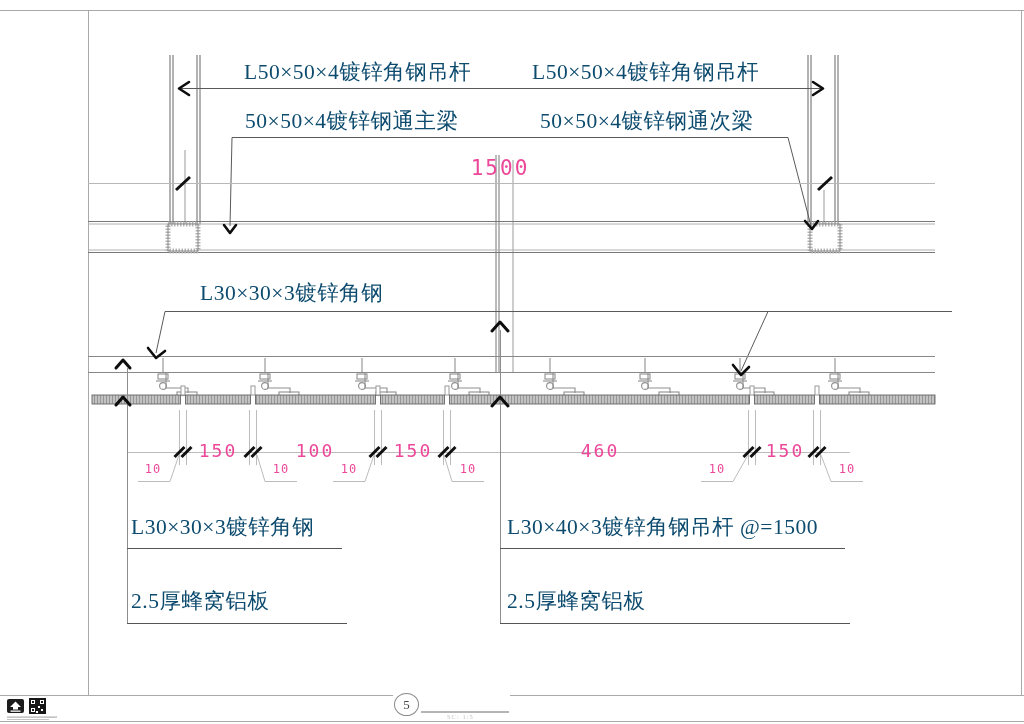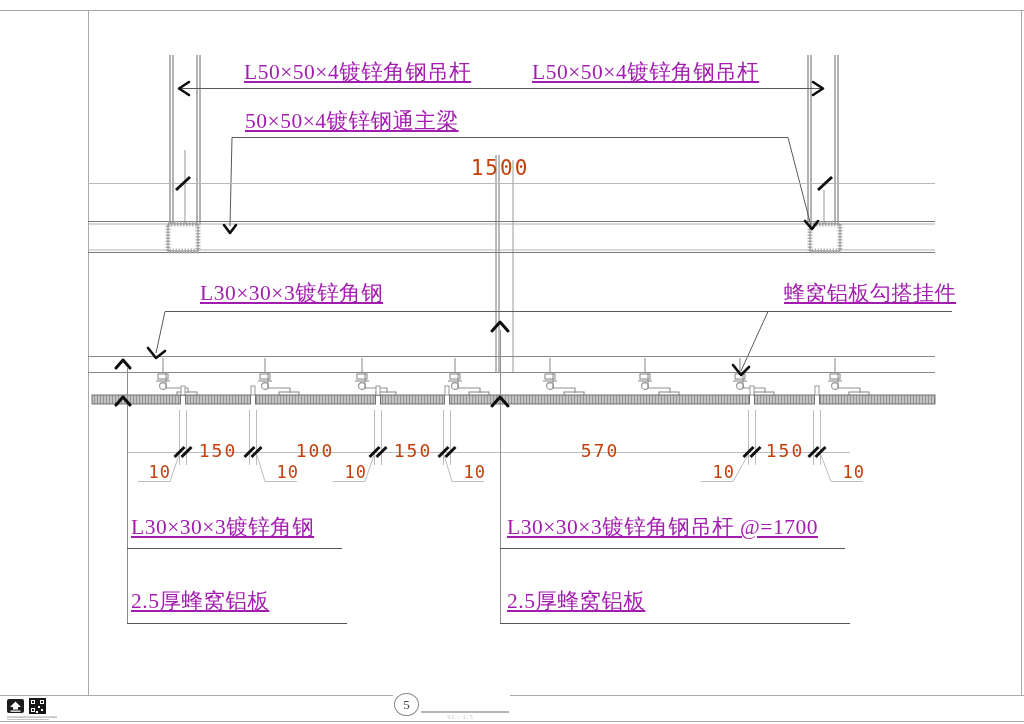--- a/index.html
+++ b/index.html
@@ -2,25 +2,25 @@
 <html><head>
 <meta charset="utf-8">
 <style>
   html,body{margin:0;padding:0;background:#e9e9e9;}
   #stage{
     position:relative;width:1024px;height:724px;background:#ffffff;
     font-family:"Liberation Serif","DejaVu Serif",serif;overflow:hidden;
   }
   #stage svg{position:absolute;left:0;top:0;}
   .abs{position:absolute;white-space:nowrap;}
-  .lbl{color:#a21caf;font-size:21.5px;letter-spacing:0.5px;text-decoration:underline;}
-  .dim{color:#c2410c;font-family:"DejaVu Sans Mono",monospace;letter-spacing:2px;text-align:center;}
+  .lbl{color:#0c4a6e;font-size:21.5px;letter-spacing:0.5px;}
+  .dim{color:#ec4899;font-family:"DejaVu Sans Mono",monospace;letter-spacing:2px;text-align:center;}
   .dim-big{font-size:21px;}
   .dim-seg{font-size:18px;margin-top:12px;}
-  .dim-joint{font-size:17px;letter-spacing:1px;text-align:right;}
+  .dim-joint{font-size:12px;letter-spacing:1px;}
   .title-num{
     width:23px;height:21px;border:1px solid #8a8a8a;border-radius:50%;
     text-align:center;line-height:21px;font-size:13px;color:#444;
   }
   .title-txt{font-size:13px;color:#2e2e2e;letter-spacing:1px;}
   .scale-note{font-size:6.5px;color:#c3c3c3;letter-spacing:1px;}
 </style>
 </head>
 <body>
 
@@ -269,40 +269,40 @@
         <rect x="36" y="711" width="2" height="2" fill="#fff"></rect>
       </g>
       <rect x="7" y="716.5" width="50" height="1.2" fill="#adadad"></rect>
       <rect x="7" y="719" width="42" height="1" fill="#c4c4c4"></rect>
     </g>
   </svg>
 
   <div class="abs lbl" style="left:244px;top:57px;">L50×50×4镀锌角钢吊杆</div>
   <div class="abs lbl" style="left:532px;top:57px;">L50×50×4镀锌角钢吊杆</div>
   <div class="abs lbl" style="left:245px;top:106px;text-align:center;">50×50×4镀锌钢通主梁</div>
+  <div class="abs lbl" style="left:540px;top:106px;">50×50×4镀锌钢通次梁</div>
 
   <div class="abs dim dim-big" style="left:440px;top:156px;width:120px;">1500</div>
 
   <div class="abs lbl" style="left:200px;top:278px;">L30×30×3镀锌角钢</div>
-  <div class="abs lbl" style="left:784px;top:279px;font-size:21px;">蜂窝铝板勾搭挂件</div>
 
   <div class="abs dim dim-seg" style="left:188px;top:428px;width:60px;">150</div>
   <div class="abs dim dim-seg" style="left:285px;top:428px;width:60px;">100</div>
   <div class="abs dim dim-seg" style="left:383px;top:428px;width:60px;">150</div>
-  <div class="abs dim dim-seg" style="left:570px;top:428px;width:60px;">570</div>
+  <div class="abs dim dim-seg" style="left:570px;top:428px;width:60px;">460</div>
   <div class="abs dim dim-seg" style="left:755px;top:428px;width:60px;">150</div>
 
   <div class="abs dim dim-joint" style="left:135px;top:462px;width:36px;">10</div>
   <div class="abs dim dim-joint" style="left:263px;top:462px;width:36px;">10</div>
   <div class="abs dim dim-joint" style="left:331px;top:462px;width:36px;">10</div>
   <div class="abs dim dim-joint" style="left:450px;top:462px;width:36px;">10</div>
   <div class="abs dim dim-joint" style="left:699px;top:462px;width:36px;">10</div>
   <div class="abs dim dim-joint" style="left:829px;top:462px;width:36px;">10</div>
 
   <div class="abs lbl" style="left:131px;top:512px;">L30×30×3镀锌角钢</div>
   <div class="abs lbl" style="left:131px;top:586px;">2.5厚蜂窝铝板</div>
-  <div class="abs lbl" style="left:507px;top:512px;">L30×30×3镀锌角钢吊杆 @=1700</div>
+  <div class="abs lbl" style="left:507px;top:512px;">L30×40×3镀锌角钢吊杆 @=1500</div>
   <div class="abs lbl" style="left:507px;top:586px;">2.5厚蜂窝铝板</div>
 
   <div class="abs title-num" style="left:394px;top:693px;">5</div>
   <div class="abs title-txt" style="left:424px;top:677px;margin-top:48px;">蜂窝铝板吊顶</div>
   <div class="abs scale-note" style="left:447px;top:713px;">SC: 1:5</div>
 </div>
 
 </body></html>

